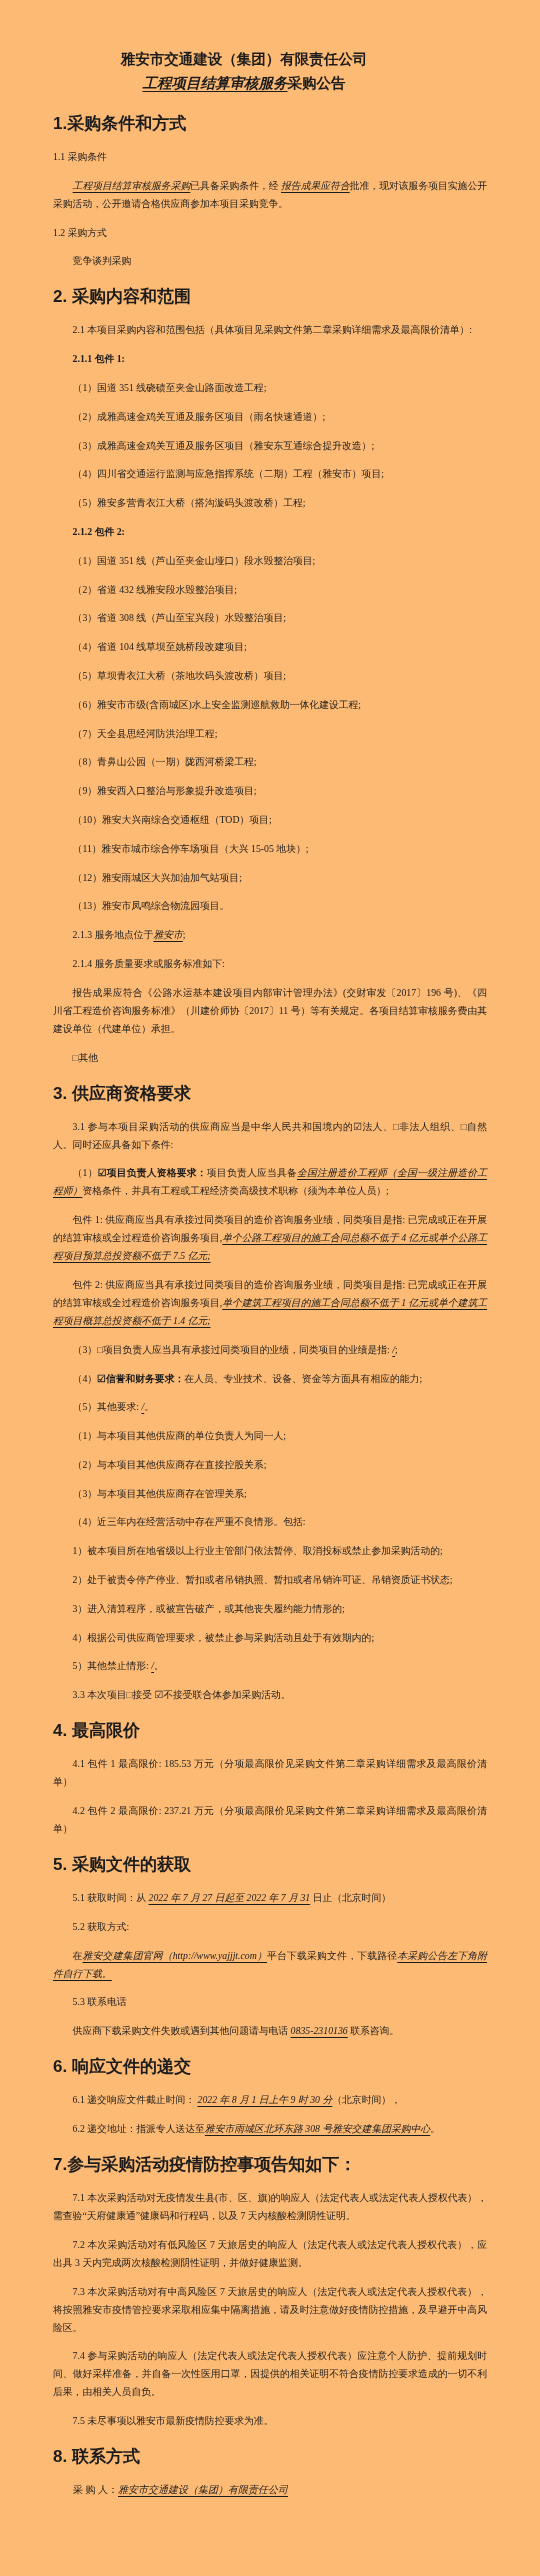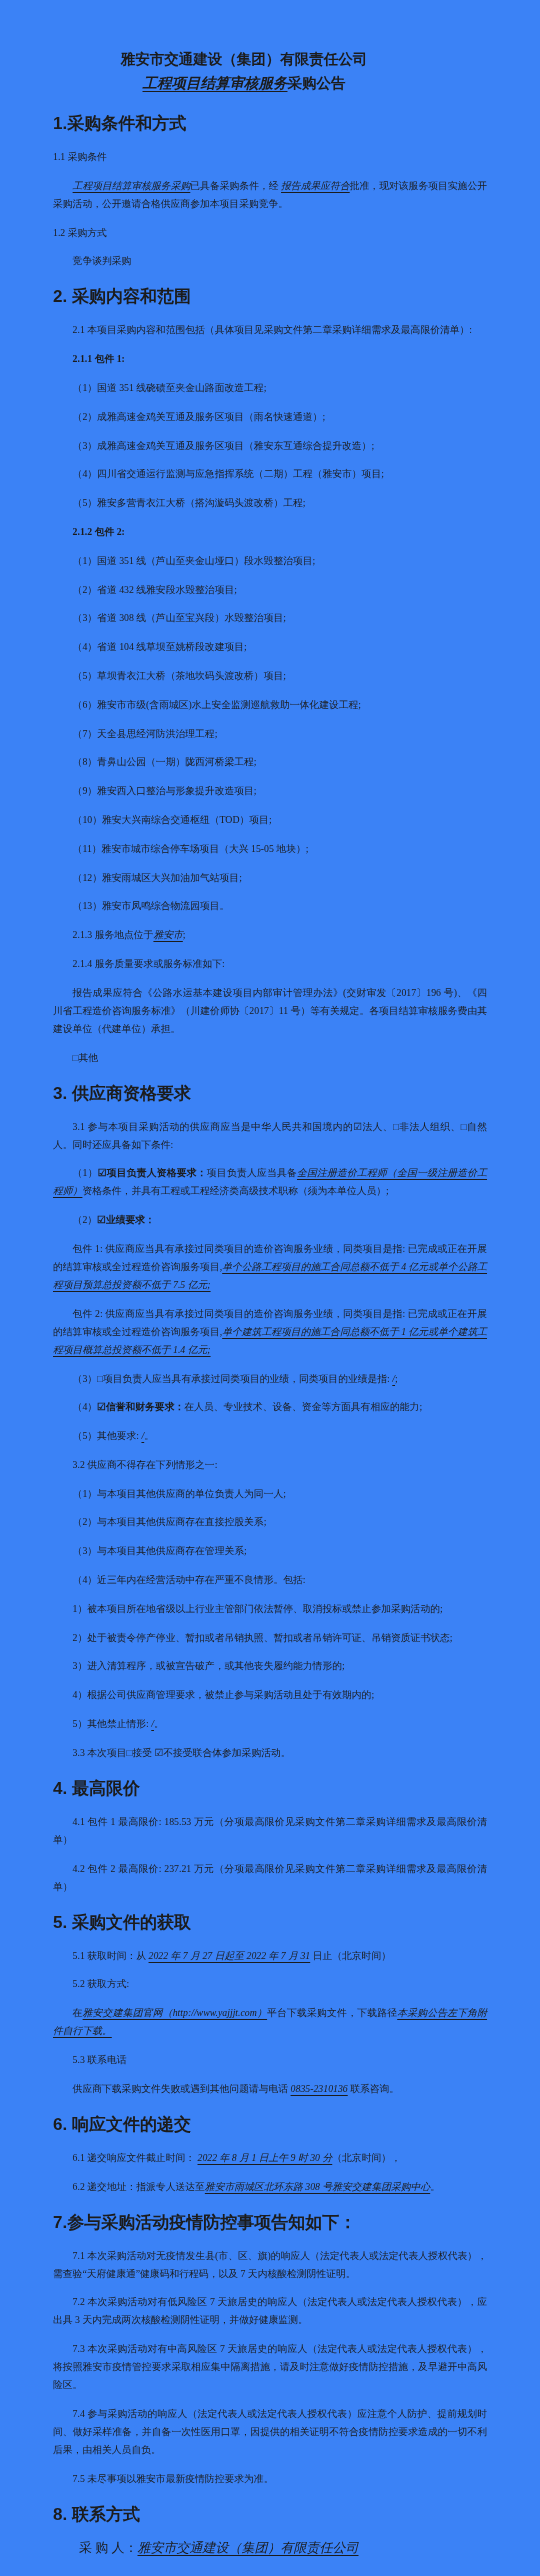--- a/index.html
+++ b/index.html
@@ -1,21 +1,21 @@
 <!DOCTYPE html>
 <html style="font-size:10.8px"><head>
 <meta charset="utf-8">
 <style>
   html, body { margin: 0; padding: 0; background: #ffffff; }
   .page {
     position: relative;
     width: 540px;
     height: 2576px;
     margin: 0 auto;
-    background: #3b82f6;
+    background: #fdba74;
     box-sizing: border-box;
     padding: 47px 53px 0 53px;
     overflow: hidden;
     font-family: "Liberation Serif", serif;
     color: #1c1c1c;
   }
   .title {
     font-family: "Liberation Sans", sans-serif;
     font-weight: 700;
     font-size: 14.5px;
@@ -34,21 +34,21 @@
     margin: 18px 0 15px 0;
   }
   .p {
     font-size: 9.8px;
     line-height: 18px;
     margin: 10.8px 0;
     text-align: justify;
   }
   .indent { text-indent: 2em; }
   .contact-row {
-    font-size: 13px;
+    font-size: 10px;
     line-height: 18px;
     margin: 6px 0;
     padding-left: 2em;
   }
   .seg-u {
     text-decoration: underline;
     text-underline-offset: 2.7px;
     text-decoration-thickness: 0.7px;
     font-style: italic;
   }
@@ -91,27 +91,25 @@
       <p class="p indent"><span>（11）雅安市城市综合停车场项目（大兴 15-05 地块）;</span></p>
       <p class="p indent"><span>（12）雅安雨城区大兴加油加气站项目;</span></p>
       <p class="p indent"><span>（13）雅安市凤鸣综合物流园项目。</span></p>
       <p class="p indent"><span>2.1.3 服务地点位于</span><span class="seg-u">雅安市</span><span>;</span></p>
       <p class="p indent"><span>2.1.4 服务质量要求或服务标准如下:</span></p>
       <p class="p indent"><span>报告成果应符合《公路水运基本建设项目内部审计管理办法》(交财审发〔2017〕196 号)、《四川省工程造价咨询服务标准》（川建价师协〔2017〕11 号）等有关规定。各项目结算审核服务费由其建设单位（代建单位）承担。</span></p>
       <p class="p indent"><span>□其他</span></p>
       <div class="h"><span>3. 供应商资格要求</span></div>
       <p class="p indent"><span>3.1 参与本项目采购活动的供应商应当是中华人民共和国境内的☑法人、□非法人组织、□自然人。同时还应具备如下条件:</span></p>
       <p class="p indent"><span>（1）</span><span class="seg-b">☑项目负责人资格要求：</span><span>项目负责人应当具备</span><span class="seg-u">全国注册造价工程师（全国一级注册造价工程师）</span><span>资格条件，并具有工程或工程经济类高级技术职称（须为本单位人员）;</span></p>
-      <p class="p indent"><span>（2）</span><span class="seg-b">☑业绩要求：</span></p>
       <p class="p indent"><span>包件 1: 供应商应当具有承接过同类项目的造价咨询服务业绩，同类项目是指: 已完成或正在开展的结算审核或全过程造价咨询服务项目,</span><span class="seg-u">单个公路工程项目的施工合同总额不低于 4 亿元或单个公路工程项目预算总投资额不低于 7.5 亿元;</span></p>
       <p class="p indent"><span>包件 2: 供应商应当具有承接过同类项目的造价咨询服务业绩，同类项目是指: 已完成或正在开展的结算审核或全过程造价咨询服务项目,</span><span class="seg-u">单个建筑工程项目的施工合同总额不低于 1 亿元或单个建筑工程项目概算总投资额不低于 1.4 亿元;</span></p>
       <p class="p indent"><span>（3）□项目负责人应当具有承接过同类项目的业绩，同类项目的业绩是指: </span><span class="seg-u seg-i">/</span><span>;</span></p>
       <p class="p indent"><span>（4）</span><span class="seg-b">☑信誉和财务要求：</span><span>在人员、专业技术、设备、资金等方面具有相应的能力;</span></p>
       <p class="p indent"><span>（5）其他要求: </span><span class="seg-u seg-i">/</span><span>。</span></p>
-      <p class="p indent"><span>3.2 供应商不得存在下列情形之一:</span></p>
       <p class="p indent"><span>（1）与本项目其他供应商的单位负责人为同一人;</span></p>
       <p class="p indent"><span>（2）与本项目其他供应商存在直接控股关系;</span></p>
       <p class="p indent"><span>（3）与本项目其他供应商存在管理关系;</span></p>
       <p class="p indent"><span>（4）近三年内在经营活动中存在严重不良情形。包括:</span></p>
       <p class="p indent"><span>1）被本项目所在地省级以上行业主管部门依法暂停、取消投标或禁止参加采购活动的;</span></p>
       <p class="p indent"><span>2）处于被责令停产停业、暂扣或者吊销执照、暂扣或者吊销许可证、吊销资质证书状态;</span></p>
       <p class="p indent"><span>3）进入清算程序，或被宣告破产，或其他丧失履约能力情形的;</span></p>
       <p class="p indent"><span>4）根据公司供应商管理要求，被禁止参与采购活动且处于有效期内的;</span></p>
       <p class="p indent"><span>5）其他禁止情形: </span><span class="seg-u seg-i">/</span><span>。</span></p>
       <p class="p indent"><span>3.3 本次项目□接受 ☑不接受联合体参加采购活动。</span></p>

